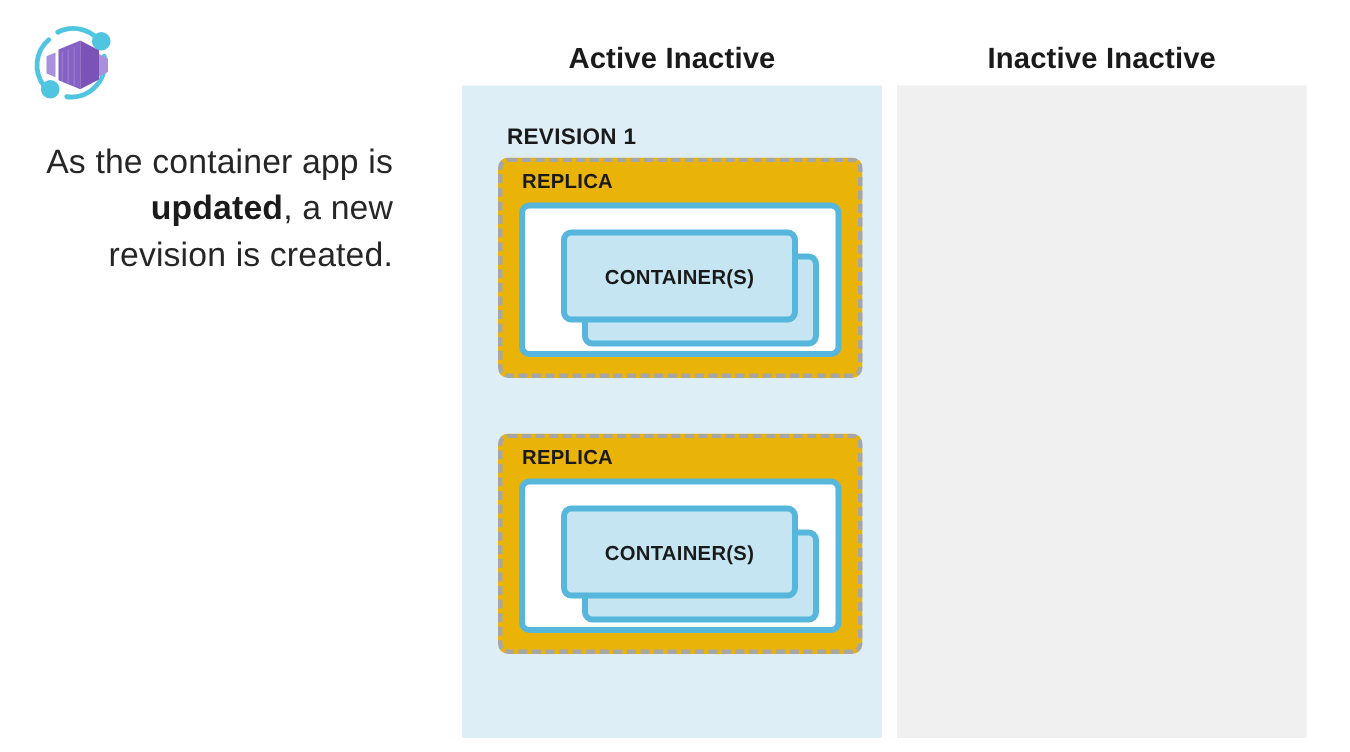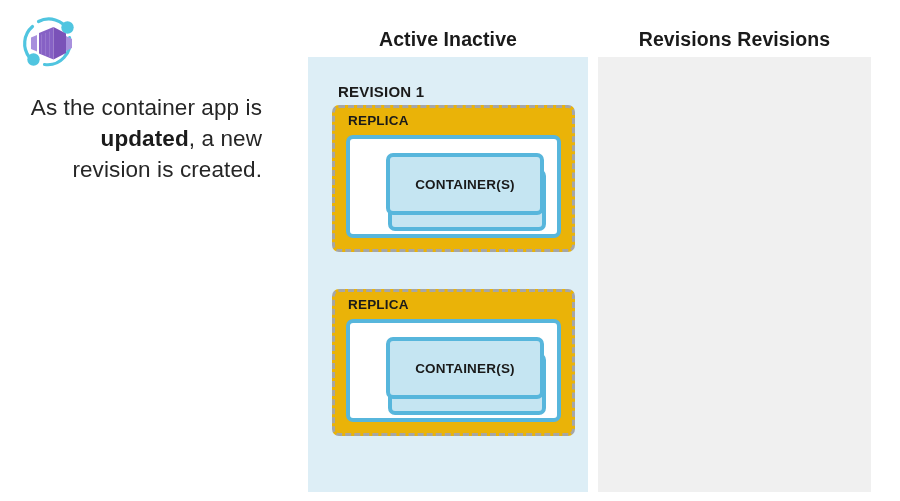--- a/index.html
+++ b/index.html
@@ -143,21 +143,21 @@
     background: #c5e5f2;
     box-sizing: border-box;
   }
   .container-back {
     left: 14px;
     top: 16px;
     width: 158px;
     height: 62px;
   }
   .container-front {
-    left: 12px;
+    left: 0;
     top: 0;
     width: 158px;
     height: 62px;
     display: flex;
     align-items: center;
     justify-content: center;
   }
   .container-label {
     font-size: 13.5px;
     font-weight: 700;
@@ -191,21 +191,21 @@
     </div>
 
     <div id="caption">
       <span>As the container app is </span><b>updated</b><span>, a new revision is created.</span>
     </div>
 
   </div>
 
   <div class="col-header" id="header-active">Active Inactive</div>
 
-  <div class="col-header" id="header-inactive">Revisions Revisions</div>
+  <div class="col-header" id="header-inactive">Inactive Inactive</div>
 
   <div class="panel" id="panel-active">
 
     <div class="revision" id="revision-1">
       <div class="revision-title">REVISION 1</div>
 
       <div class="replica">
         <div class="replica-title">REPLICA</div>
 
         <div class="replica-inner">

